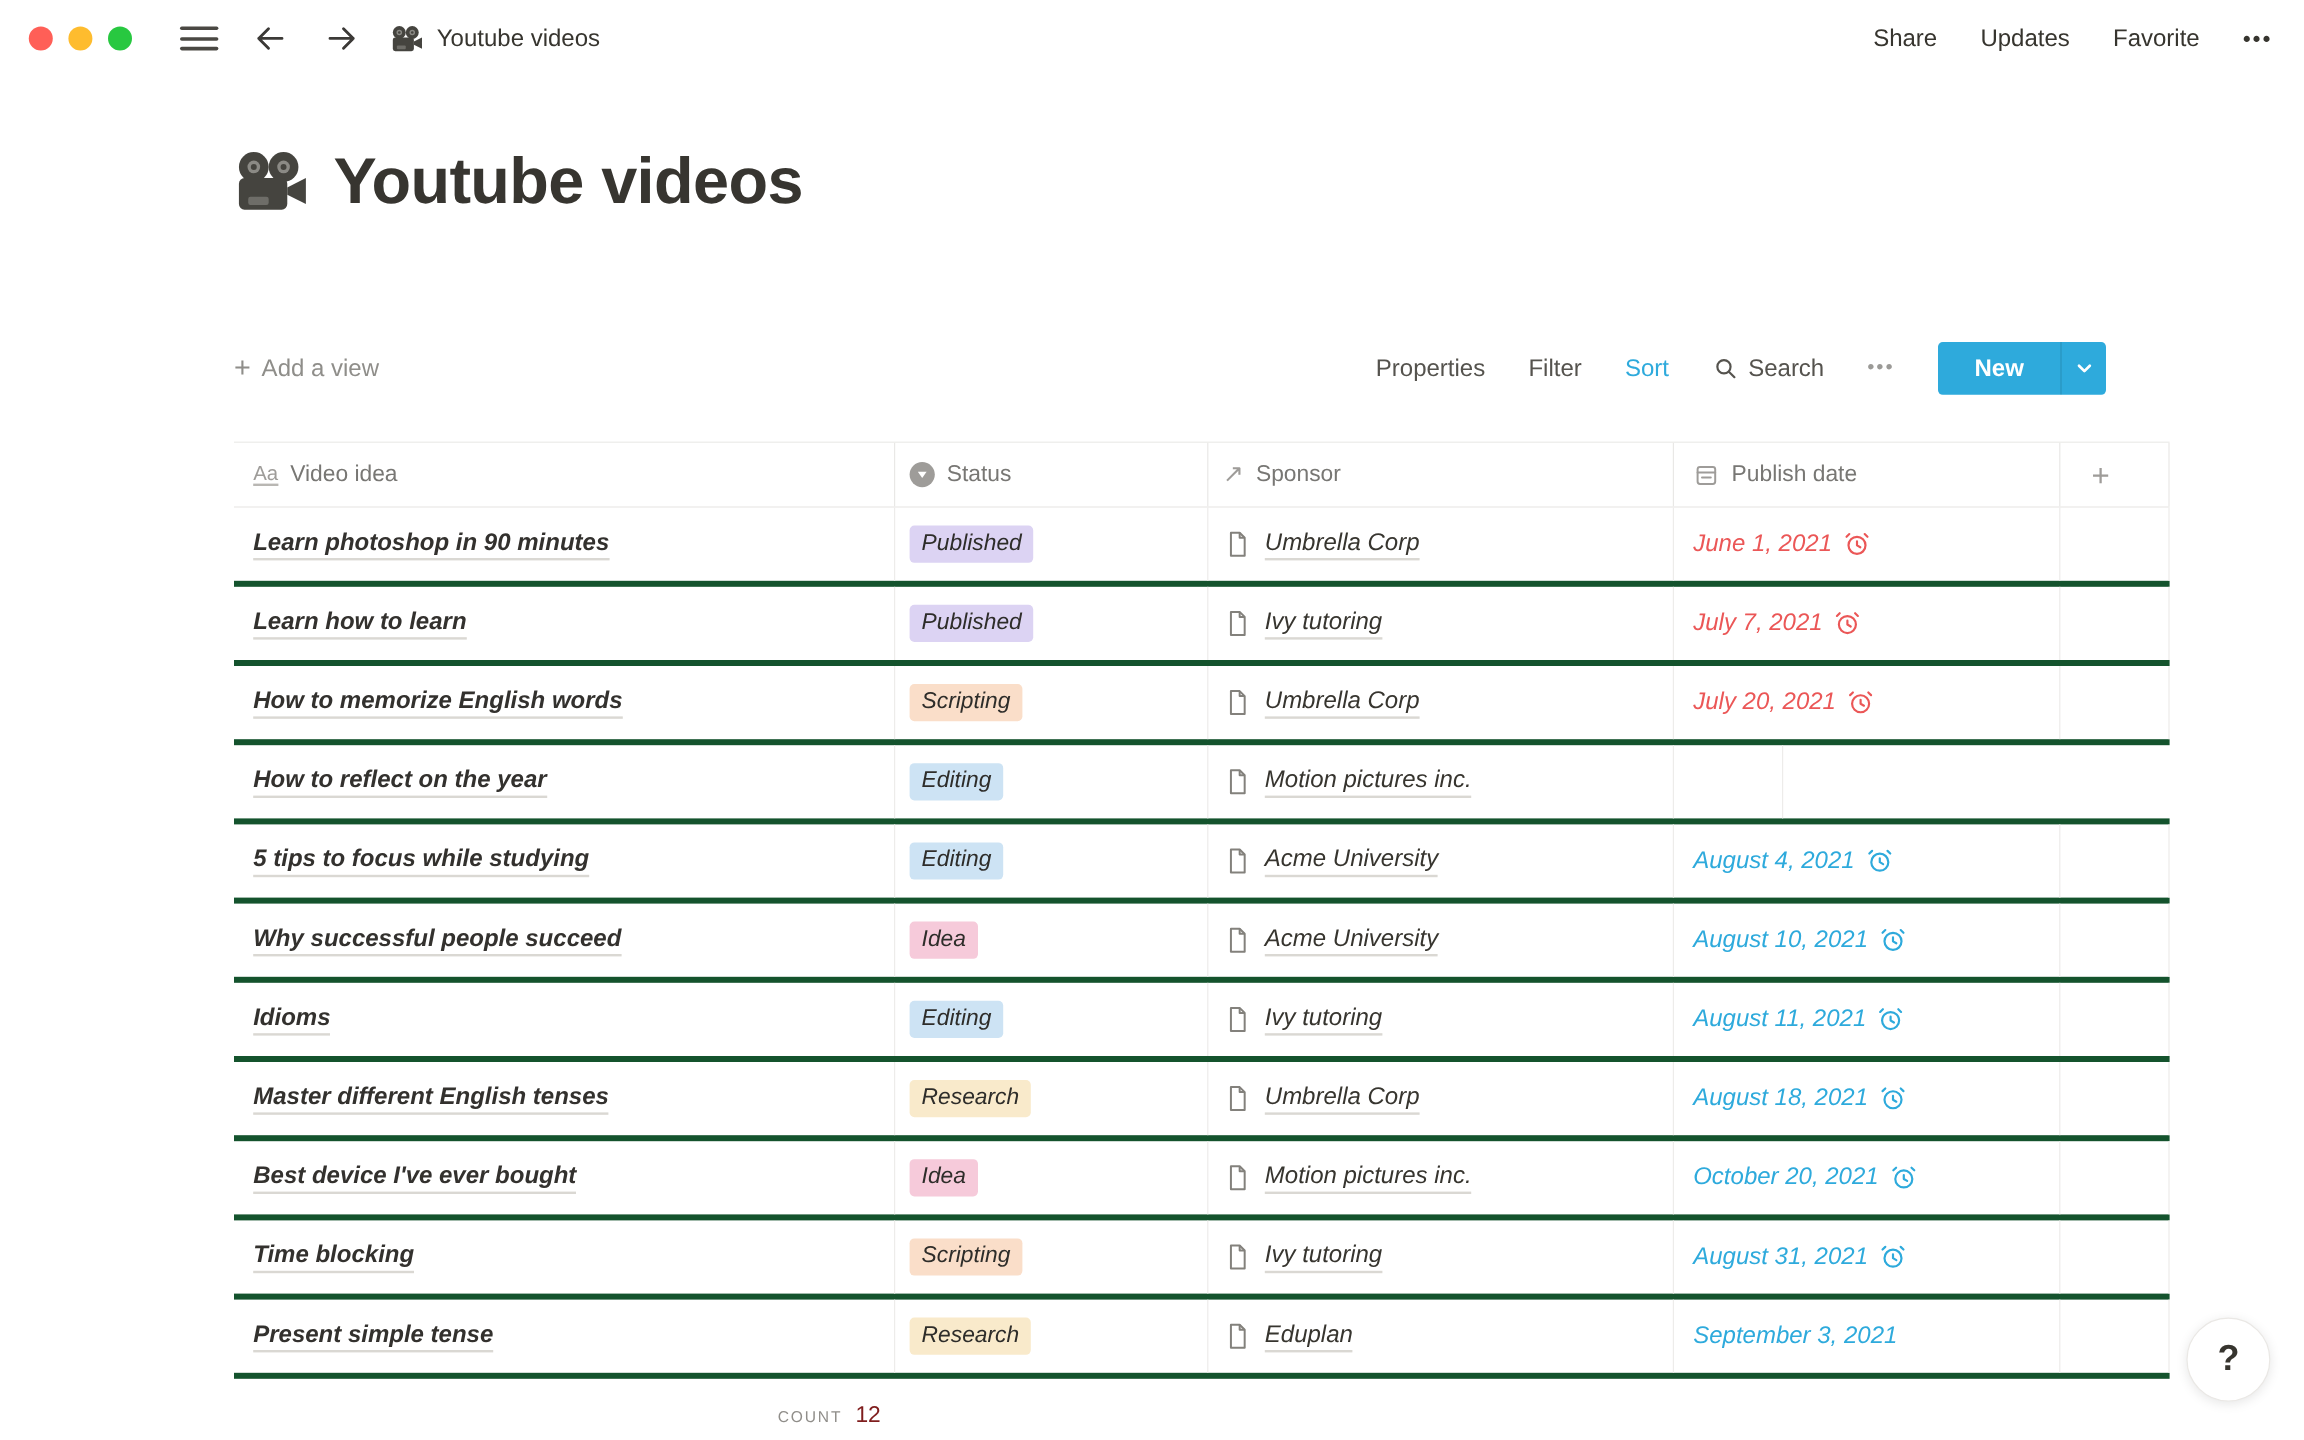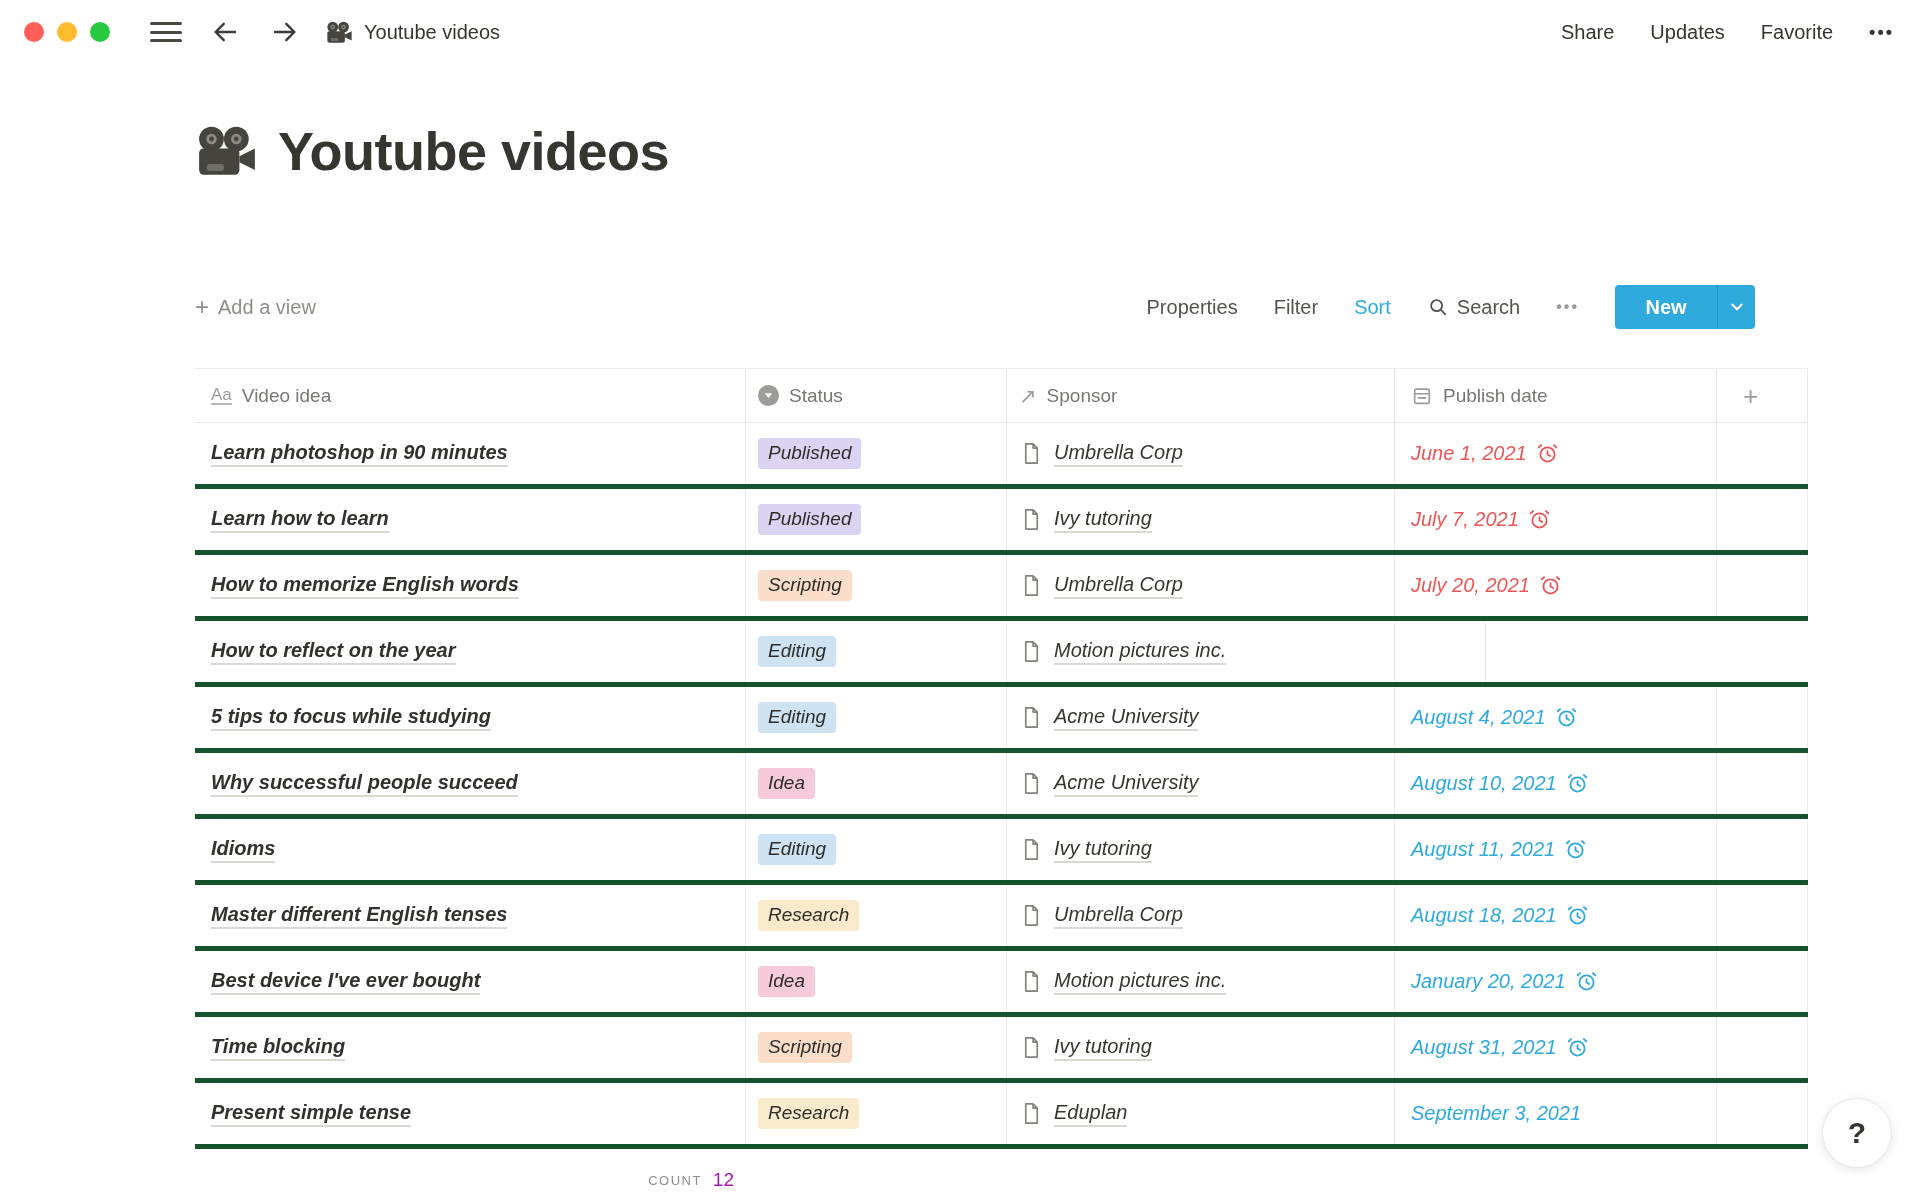--- a/index.html
+++ b/index.html
@@ -57,21 +57,21 @@
   .u { border-bottom:2px solid #DAD8D3; padding-bottom:1px; white-space:nowrap; cursor:pointer; }
   .title-txt { font-size:20px; font-weight:700; color:#33312E; }
   .badge { border-radius:4px; padding:4px 10px 5px; font-size:19px; color:#2E2D2A; white-space:nowrap; cursor:pointer; }
   .sponsor-txt { font-size:20px; font-weight:500; color:#37352F; }
   .doc-ico { display:flex; margin-right:10px; flex:none; }
   .date-wrap { display:flex; align-items:center; gap:9px; font-size:20px; cursor:pointer; white-space:nowrap; }
   .clock { display:flex; }
 
   .count-row { width:551px; height:62px; display:flex; align-items:center; justify-content:flex-end; gap:11px; padding-right:12px; }
   .count-label { font-size:13px; letter-spacing:1.5px; color:#908E8A; font-weight:500; }
-  .count-value { font-size:19px; color:#a21caf; }
+  .count-value { font-size:19px; color:#7f1d1d; }
 
   
   .help { position:absolute; left:1822px; top:1098px; width:70px; height:70px; border-radius:50%; background:#fff;
           border:1px solid #EAE8E5; box-shadow:0 2px 10px rgba(0,0,0,0.10); display:flex; align-items:center; justify-content:center;
           font-size:30px; font-weight:600; color:#37352F; cursor:pointer; }
 </style>
 </head>
 <body>
 
 <div class="screen">
@@ -449,21 +449,21 @@
       <span class="doc-ico">
         <svg width="25" height="25" viewBox="0 0 24 24" fill="none" stroke="#83817C" stroke-width="1.6" stroke-linejoin="round">
                 <path d="M6.5 2.8h7l4 4v14.4h-11z"></path>
                 <path d="M13.5 2.8v4h4"></path>
               </svg>
       </span>
       <span class="u sponsor-txt">Motion pictures inc.</span>
     </div>
     <div class="cell c4">
       <span class="date-wrap" style="color: rgb(46, 170, 220);">
-        <span class="date-txt">January 20, 2021</span>
+        <span class="date-txt">October 20, 2021</span>
         <span class="clock">
           <svg width="23" height="23" viewBox="0 0 24 24" fill="none" stroke="currentColor" stroke-width="1.9" stroke-linecap="round" stroke-linejoin="round">
                   <circle cx="12" cy="13" r="7.4"></circle>
                   <path d="M12 9.6V13l2.9 1.7"></path>
                   <path d="M5.3 3.2L2.9 5.5"></path>
                   <path d="M18.7 3.2l2.4 2.3"></path>
                 </svg>
         </span>
       </span>
     </div>

